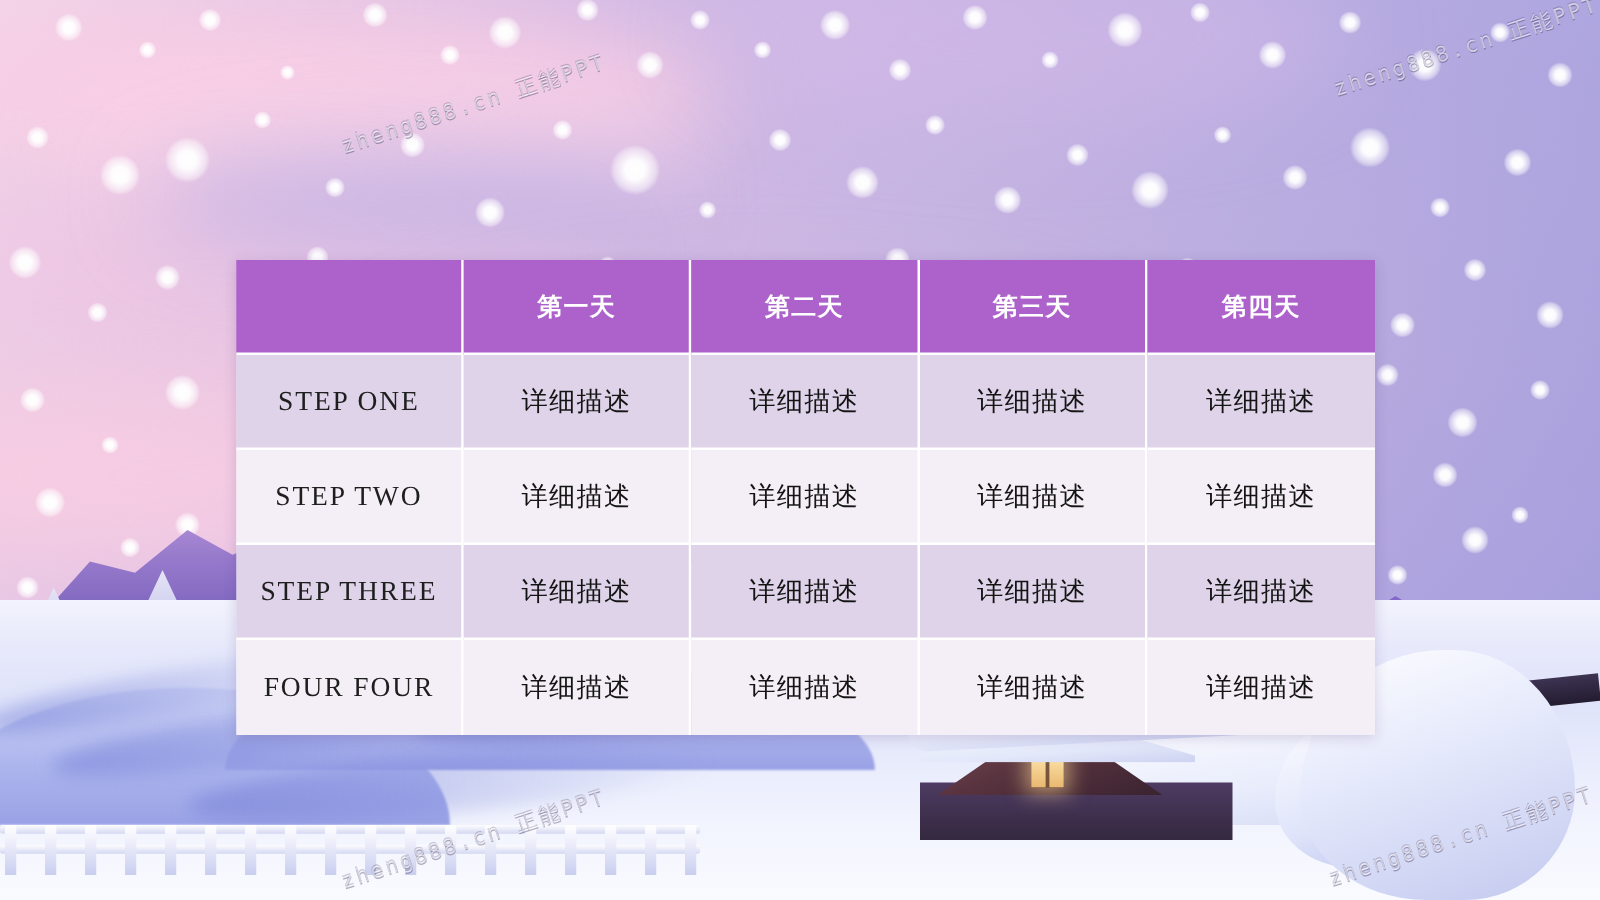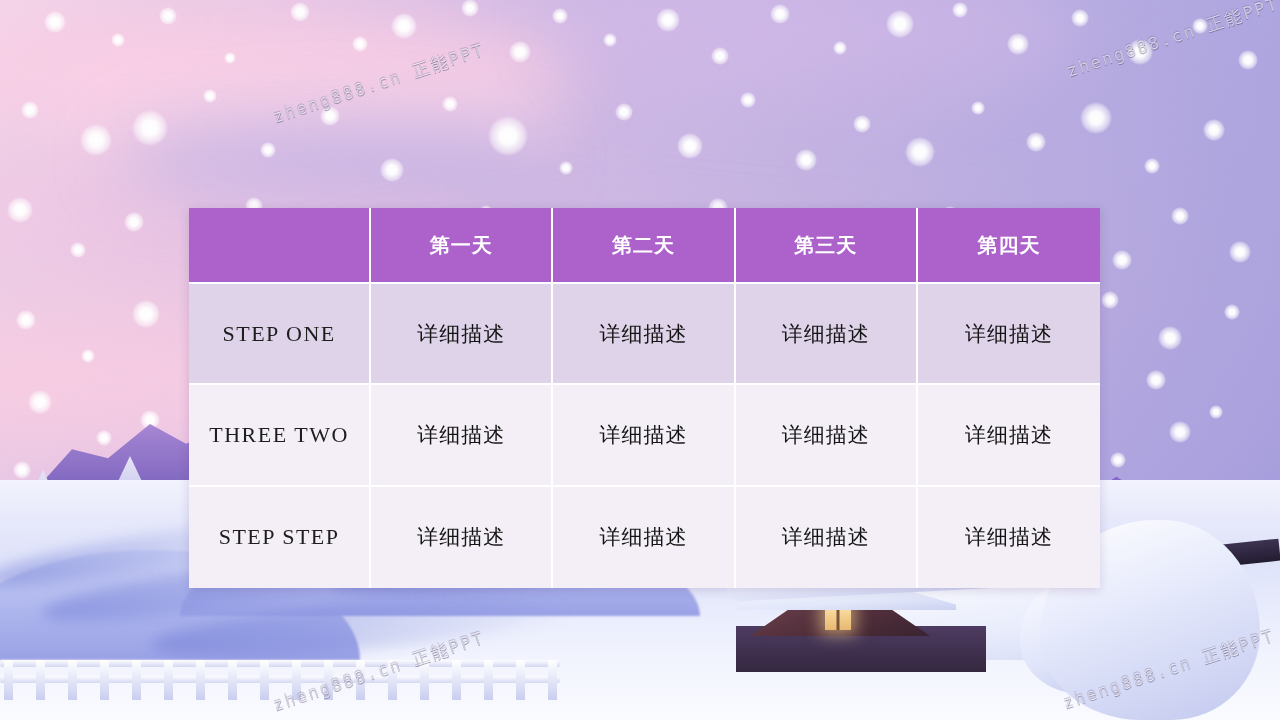--- a/index.html
+++ b/index.html
@@ -472,28 +472,35 @@
       </thead>
       <tbody>
         <tr class="odd">
           <td class="step">STEP  ONE</td>
           <td class="desc">详细描述</td>
           <td class="desc">详细描述</td>
           <td class="desc">详细描述</td>
           <td class="desc">详细描述</td>
         </tr>
         <tr class="even">
-          <td class="step">THREE TWO</td>
+          <td class="step">STEP TWO</td>
+          <td class="desc">详细描述</td>
+          <td class="desc">详细描述</td>
+          <td class="desc">详细描述</td>
+          <td class="desc">详细描述</td>
+        </tr>
+        <tr class="odd">
+          <td class="step">STEP THREE</td>
           <td class="desc">详细描述</td>
           <td class="desc">详细描述</td>
           <td class="desc">详细描述</td>
           <td class="desc">详细描述</td>
         </tr>
         <tr class="even">
-          <td class="step">STEP STEP</td>
+          <td class="step">FOUR FOUR</td>
           <td class="desc">详细描述</td>
           <td class="desc">详细描述</td>
           <td class="desc">详细描述</td>
           <td class="desc">详细描述</td>
         </tr>
       </tbody>
     </table>
   </div>
 
   <div class="wm wm-tl">zheng888.cn 正能PPT</div>

